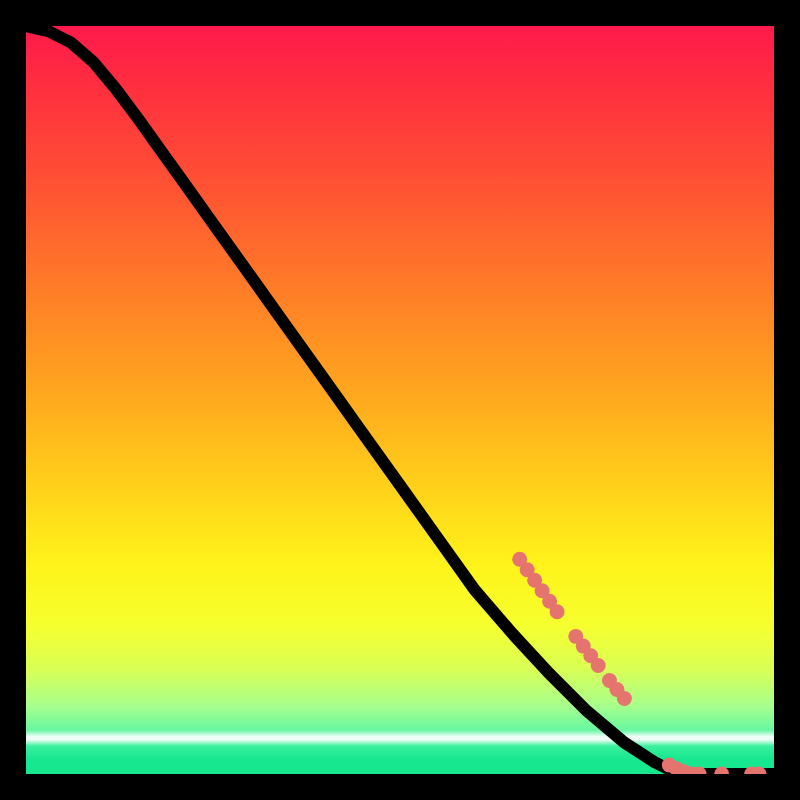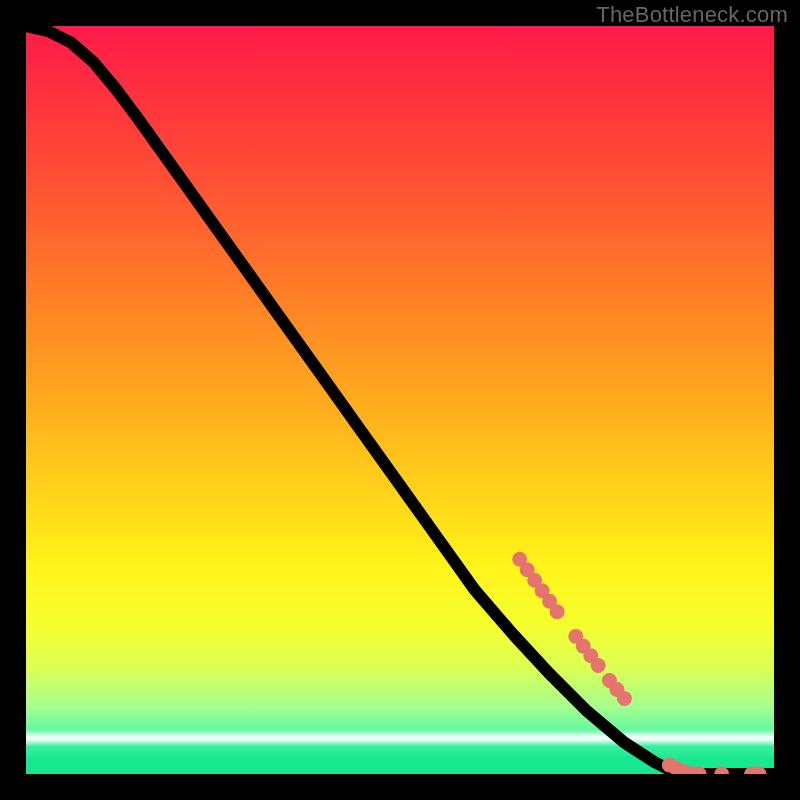--- a/index.html
+++ b/index.html
@@ -82,21 +82,20 @@
     fill: #e5736e;
     stroke: #ffffff;
     stroke-width: 0;
     stroke-opacity: 0.9;
   }
 </style>
 </head>
 <body>
 
 <div class="stage">
-  <div class="watermark">TheBottleneck.com</div>
 
   <div class="plot">
     <div class="bg-grad"></div>
     <div class="bg-white-band"></div>
 
     <svg class="overlay" viewBox="0 0 100 100" preserveAspectRatio="none">
       <path id="curve-path" class="curve" d="M0.00 0.00 L3.00 0.70 L6.00 2.20 L9.00 4.80 L12.00 8.40 L15.00 12.40 L18.00 16.60 L21.00 20.80 L25.00 26.40 L30.00 33.40 L35.00 40.40 L40.00 47.40 L45.00 54.40 L50.00 61.40 L55.00 68.40 L60.00 75.40 L65.00 81.20 L70.00 86.60 L75.00 91.60 L80.00 95.80 L84.00 98.40 L86.00 99.40 L88.00 100.00 L100.00 100.00"></path>
       <g id="markers">
           <circle cx="66.00" cy="71.30" r="1.00" class="marker"></circle>
           <circle cx="67.00" cy="72.70" r="1.00" class="marker"></circle>

